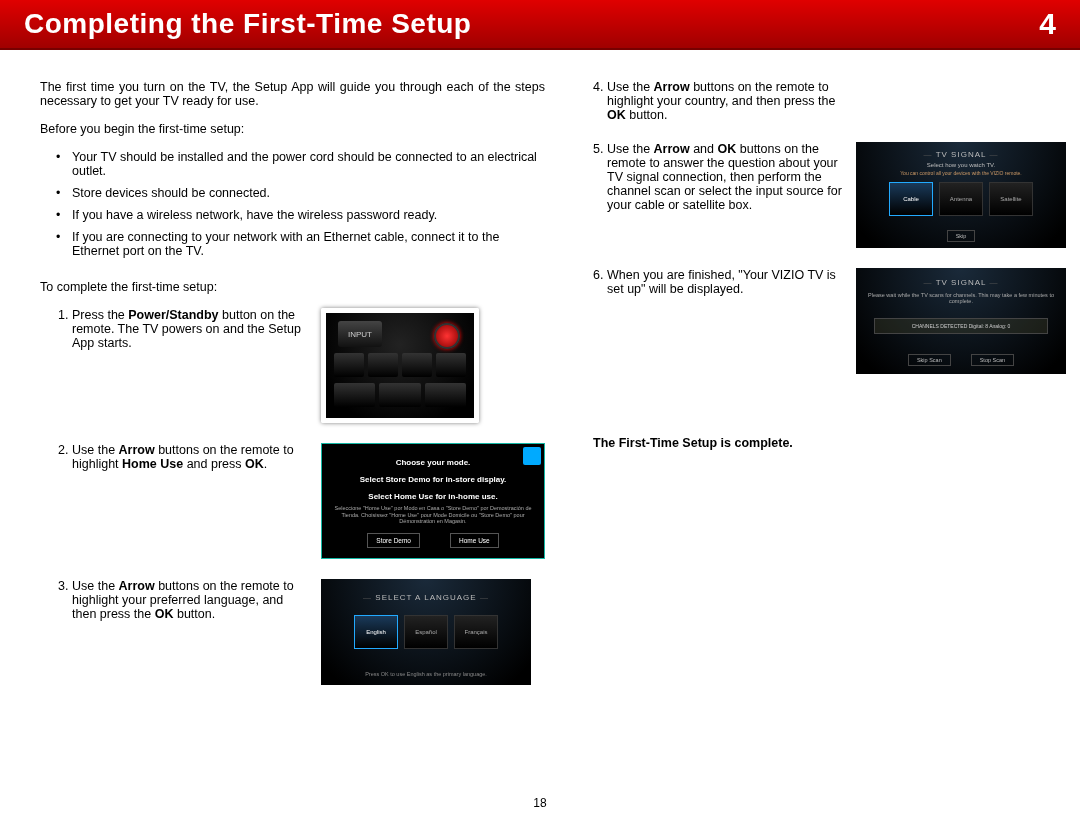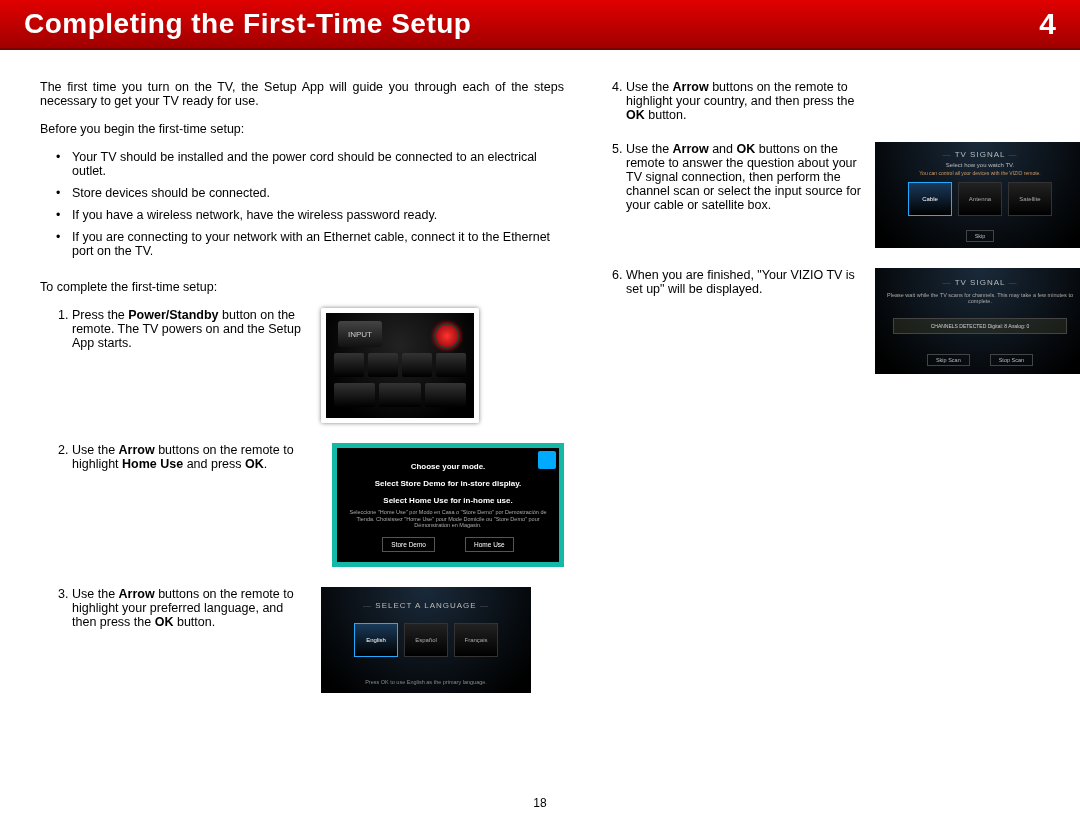--- a/index.html
+++ b/index.html
@@ -114,27 +114,26 @@
     border: 2px solid #333;
     box-shadow: 0 0 4px #f00;
   }
   .remote .row1 { position:absolute; top:40px; left:8px; right:8px; height:24px; display:flex; gap:4px;}
   .remote .row1 div { flex:1; background:linear-gradient(#333,#000); border-radius:2px;}
   .remote .row2 { position:absolute; top:70px; left:8px; right:8px; height:24px; display:flex; gap:4px;}
   .remote .row2 div { flex:1; background:linear-gradient(#333,#000); border-radius:2px;}
   .modebox {
     width: 210px;
     background: #000;
-    border: 5px solid #14b8a6;
+    border: 1px solid #14b8a6;
     padding: 6px 6px 10px 6px;
     color: #fff;
     font-size: 7px;
     text-align: center;
     position: relative;
-    margin-left: 11px;
   }
   .modebox .estar {
     position: absolute;
     top: 3px; right: 3px;
     width: 18px; height: 18px;
     background: #0af;
     border-radius: 2px;
   }
   .modebox .t1 { font-weight:700; font-size:8px; margin-top:8px;}
   .modebox .btns { display:flex; justify-content:center; gap:30px; margin-top:8px;}
@@ -321,16 +320,17 @@
               <div class="skipbtns">
                 <span>Skip Scan</span>
                 <span>Stop Scan</span>
               </div>
             </div>
           </div>
         </div>
       </li>
     </ol>
 
+    <div class="complete">The First-Time Setup is complete.</div>
   </div>
 </div>
 
 <div class="pageno">18</div>
 
 </body></html>

